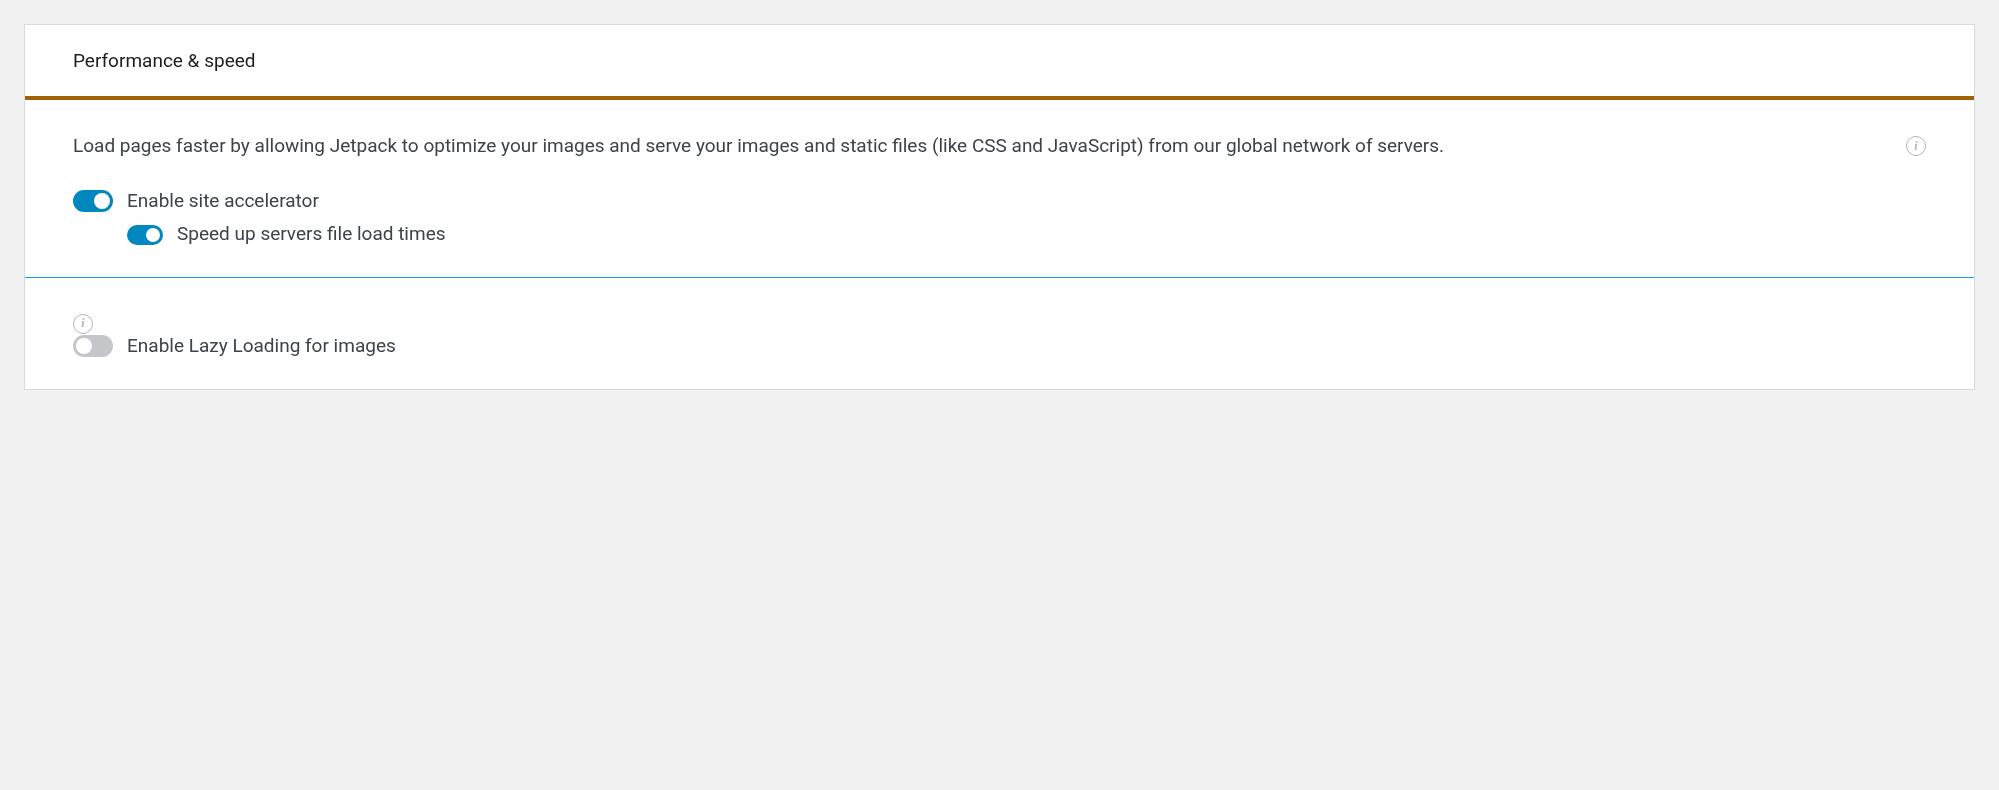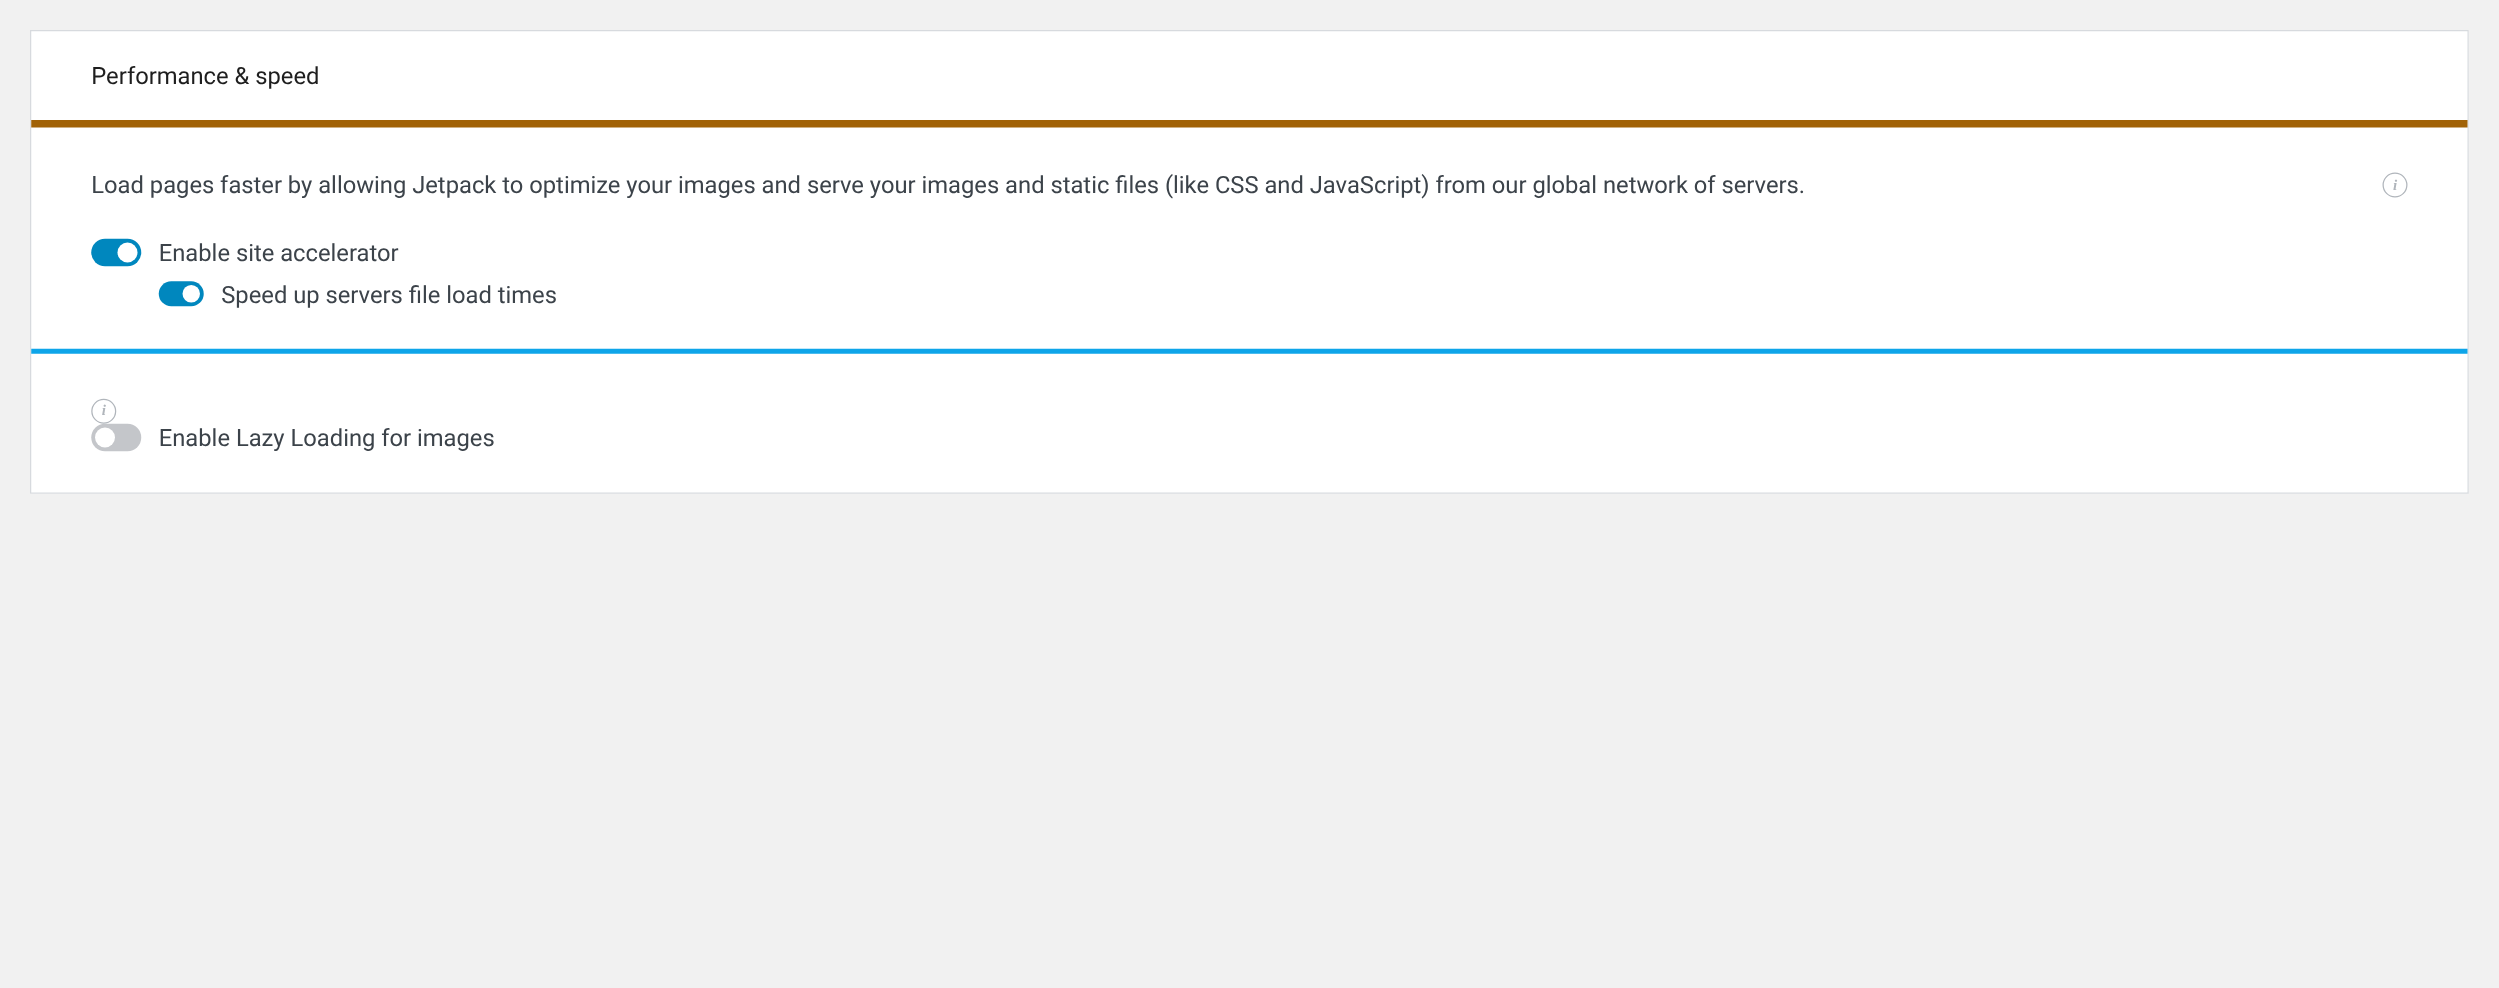--- a/index.html
+++ b/index.html
@@ -14,30 +14,30 @@
       color: #3c434a;
       font-size: 13px;
     }
     .card {
       background: #fff;
       border: 1px solid #d7dade;
       width: 100%;
     }
     .card-header {
       padding: 24px 48px;
-      border-bottom: 6px solid #a16207;
+      border-bottom: 4px solid #a16207;
     }
     .card-header h2 {
       font-size: 19px;
       font-weight: 400;
       color: #1e1e1e;
     }
     .section {
       padding: 32px 48px;
-      border-bottom: 4px solid #0ea5e9;
+      border-bottom: 1px solid #0ea5e9;
     }
     .section:last-child {
       border-bottom: none;
     }
     .section-header {
       display: flex;
       align-items: flex-start;
       gap: 24px;
     }
     .section-desc {
@@ -59,21 +59,21 @@
       margin-top: 4px;
       color: #b0b5bb;
       font-size: 12px;
       font-family: Georgia, serif;
       font-style: italic;
       font-weight: bold;
       cursor: pointer;
     }
     .toggle-row {
       display: flex;
-      align-items: center;
+      align-items: flex-end;
       gap: 14px;
       margin-bottom: 10px;
     }
     .toggle-row:last-child {
       margin-bottom: 0;
     }
     .toggle-row.sub {
       margin-left: 54px;
     }
     .toggle {

